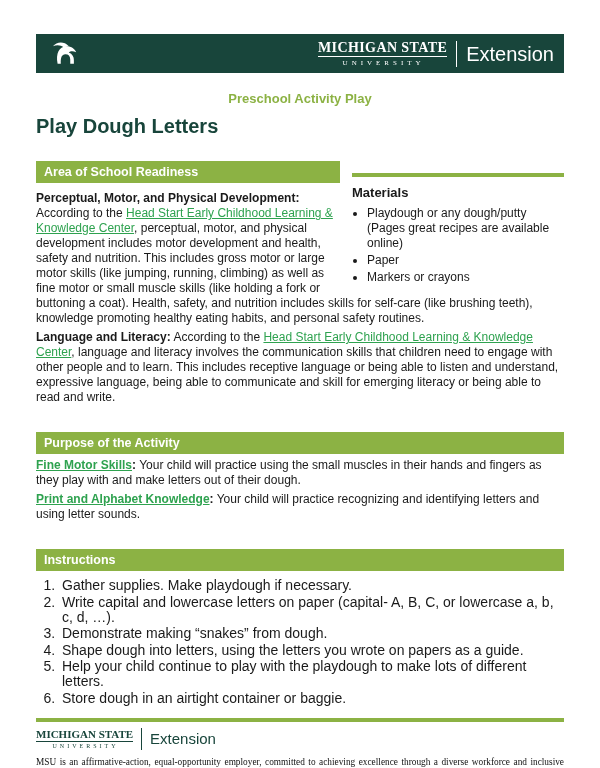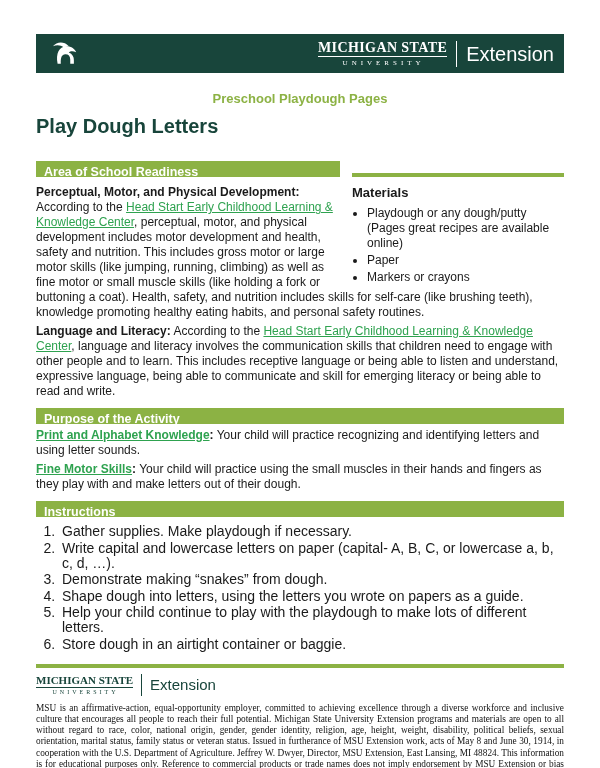--- a/index.html
+++ b/index.html
@@ -27,27 +27,27 @@
   
   .eyebrow{text-align:center;color:var(--bar);font-weight:bold;font-size:13px;margin-top:18px;line-height:15px;}
   .page-title{color:var(--msu);font-weight:bold;font-size:20px;line-height:23px;margin:9px 0 0 0;}
   
   .content{margin-top:23px;}
   .materials{float:right;width:212px;margin-left:12px;padding-top:12px;}
   .materials-rule{height:4px;background:var(--bar);margin-bottom:8px;}
   .materials-heading{font-size:13px;font-weight:bold;margin:0 0 6px 0;line-height:15px;}
   .materials-list{margin:0;padding-left:15px;font-size:12px;line-height:15px;}
   .materials-list li{margin-bottom:2px;}
-  .section-bar{background:var(--bar);color:#ffffff;font-weight:bold;font-size:12.5px;height:16px;line-height:22px;padding-left:8px;overflow:hidden;}
+  .section-bar{background:var(--bar);color:#ffffff;font-weight:bold;font-size:12.5px;height:22px;line-height:22px;padding-left:8px;overflow:hidden;}
   .para{font-size:12px;line-height:15px;margin:8px 0 0 0;}
   .para.gap{margin-top:4px;}
   .para b, .para strong{font-weight:bold;}
   .glink{color:var(--link);text-decoration:underline;cursor:pointer;}
   .glink.bold{font-weight:bold;}
-  .mt{margin-top:9px;}
+  .mt{margin-top:27px;}
   .instructions-list{margin:7px 0 0 0;padding-left:23px;font-size:14px;line-height:15px;}
   .instructions-list li{margin-bottom:1.5px;padding-left:3px;}
   
   .footer-rule{height:4px;background:var(--bar);margin-top:12px;}
   .footer-logo{display:flex;align-items:center;margin-top:6px;}
   .f-wm{display:flex;flex-direction:column;align-items:center;}
   .f-wm-top{font-family:"Liberation Serif", serif;font-weight:bold;font-size:11px;color:var(--msu);border-bottom:1.5px solid var(--msu);line-height:12px;padding-bottom:1px;}
   .f-wm-bottom{font-family:"Liberation Serif", serif;font-size:6px;letter-spacing:3px;color:var(--msu);margin-top:1px;line-height:7px;text-indent:2px;}
   .f-divider{width:1px;height:22px;background:var(--msu);margin:0 8px;}
   .f-ext{color:var(--msu);font-size:15px;line-height:16px;}
@@ -65,21 +65,21 @@
     </svg>
     <div class="banner-spacer"></div>
     <div class="wm">
       <div class="wm-top">MICHIGAN STATE</div>
       <div class="wm-bottom">UNIVERSITY</div>
     </div>
     <div class="banner-divider"></div>
     <div class="banner-ext">Extension</div>
   </div>
 
-  <div class="eyebrow">Preschool Playdough Pages</div>
+  <div class="eyebrow">Preschool Activity Play</div>
   <h1 class="page-title">Play Dough Letters</h1>
 
   <div class="content">
 
     <aside class="materials">
       <div class="materials-rule"></div>
       <h2 class="materials-heading">Materials</h2>
       <ul class="materials-list">
         <li><span>Playdough or any dough/putty</span><br><span>(Pages great recipes are available online)</span></li>
         <li>Paper</li>
@@ -94,25 +94,25 @@
       <span>According to the </span><a class="glink">Head Start Early Childhood Learning &amp; Knowledge Center</a><span>, perceptual, motor, and physical development includes motor development and health, safety and nutrition. This includes gross motor or large motor skills (like jumping, running, climbing) as well as fine motor or small muscle skills (like holding a fork or buttoning a coat). Health, safety, and nutrition includes skills for self-care (like brushing teeth), knowledge promoting healthy eating habits, and personal safety routines.</span>
     </p>
 
     <p class="para gap">
       <strong>Language and Literacy:</strong><span> According to the </span><a class="glink">Head Start Early Childhood Learning &amp; Knowledge Center</a><span>, language and literacy involves the communication skills that children need to engage with other people and to learn. This includes receptive language or being able to listen and understand, expressive language, being able to communicate and skill for emerging literacy or being able to read and write.</span>
     </p>
 
     <div class="section-bar mt">Purpose of the Activity</div>
 
     <p class="para gap">
-      <a class="glink bold">Print and Alphabet Knowledge</a><strong>:</strong><span> Your child will practice recognizing and identifying letters and using letter sounds.</span>
+      <a class="glink bold">Fine Motor Skills</a><strong>:</strong><span> Your child will practice using the small muscles in their hands and fingers as they play with and make letters out of their dough.</span>
     </p>
 
     <p class="para gap">
-      <a class="glink bold">Fine Motor Skills</a><strong>:</strong><span> Your child will practice using the small muscles in their hands and fingers as they play with and make letters out of their dough.</span>
+      <a class="glink bold">Print and Alphabet Knowledge</a><strong>:</strong><span> Your child will practice recognizing and identifying letters and using letter sounds.</span>
     </p>
 
     <div class="section-bar mt">Instructions</div>
 
     <ol class="instructions-list">
       <li>Gather supplies. Make playdough if necessary.</li>
       <li>Write capital and lowercase letters on paper (capital- A, B, C, or lowercase a, b, c, d, …).</li>
       <li>Demonstrate making “snakes” from dough.</li>
       <li>Shape dough into letters, using the letters you wrote on papers as a guide.</li>
       <li>Help your child continue to play with the playdough to make lots of different letters.</li>

